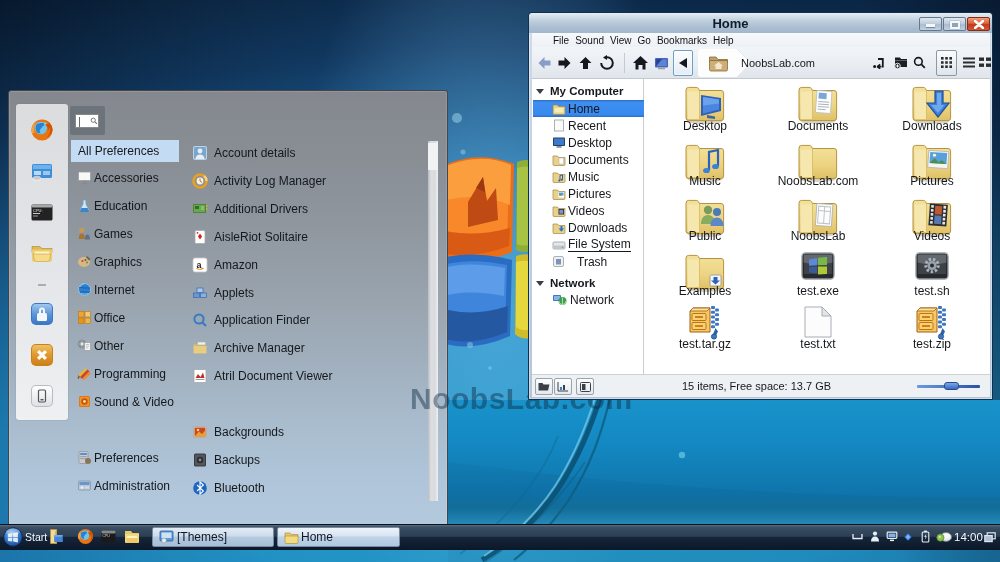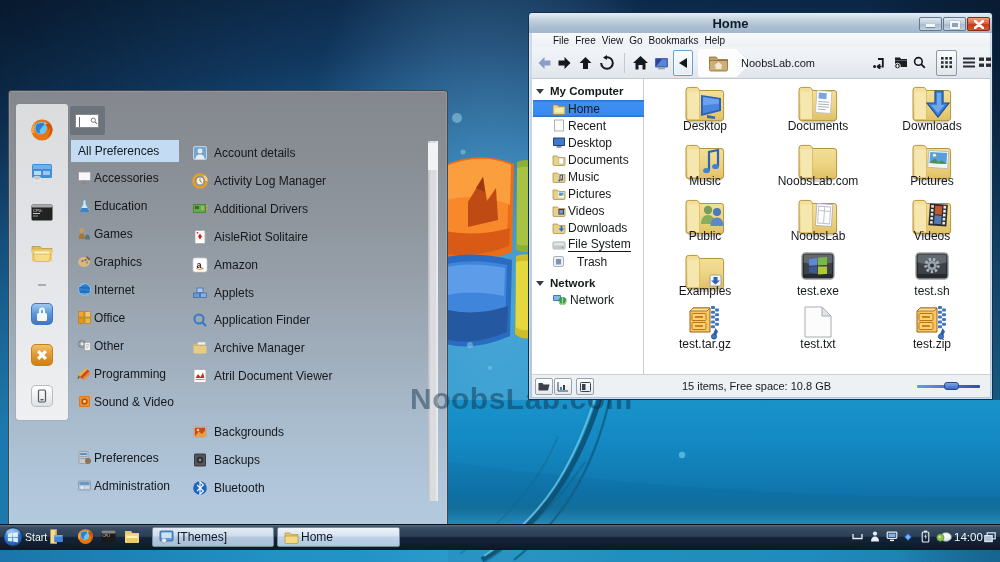--- a/index.html
+++ b/index.html
@@ -345,21 +345,21 @@
       <div class="abs" style="left:6px;top:3px;width:10px;height:8px;border:2px solid #f4f7fa;box-shadow:0 0 1px rgba(40,60,80,.6);background:#8fa3b8"></div>
     </div>
   <div class="abs wbtn" id="wclose" style="left:438px">
       <svg class="abs" style="left:6px;top:2px" width="10" height="9" viewBox="0 0 10 9">
         <path d="M1 1 L9 8 M9 1 L1 8" stroke="#fff" stroke-width="2.4" stroke-linecap="round"></path>
       </svg>
     </div>
   <div class="abs" id="winbody">
     <div class="abs" id="menubar">
         <span>File</span>
-        <span>Free</span>
+        <span>Sound</span>
         <span>View</span>
         <span>Go</span>
         <span>Bookmarks</span>
         <span>Help</span>
       </div>
     <div class="abs" id="toolbar">
       <svg class="abs" style="left:5px;top:9px" width="15" height="14" viewBox="0 0 15 14">
           <path d="M7.5 1 L1.5 7 L7.5 13 V9.5 H13.5 V4.5 H7.5z" fill="#8a9cc8"></path>
         </svg>
       <svg class="abs" style="left:25px;top:9px" width="15" height="14" viewBox="0 0 15 14">
@@ -723,21 +723,21 @@
       <svg class="abs" style="left:25px;top:6px" width="12" height="11" viewBox="0 0 12 11">
           <path d="M1 1 v9 h10" stroke="#3a4048" stroke-width="1" fill="none"></path>
           <rect x="3" y="6" width="2" height="3" fill="#3a80c8"></rect>
           <rect x="6" y="4" width="2" height="5" fill="#3a4048"></rect>
         </svg>
       <div class="abs" style="left:44px;top:3px;width:18px;height:17px;border:1px solid #9aa4ae;border-radius:2px;background:linear-gradient(#fcfdfe,#e4e9ee)"></div>
       <svg class="abs" style="left:48px;top:7px" width="11" height="10" viewBox="0 0 11 10">
           <rect x="0.5" y="0.5" width="10" height="9" rx="1" fill="none" stroke="#3a4048" stroke-width="1"></rect>
           <rect x="2" y="2" width="3.5" height="6" fill="#3a4048"></rect>
         </svg>
-      <div class="abs" style="left:0;top:4.5px;width:449px;text-align:center;font-size:11px">15 items, Free space: 10.8 GB</div>
+      <div class="abs" style="left:0;top:4.5px;width:449px;text-align:center;font-size:11px">15 items, Free space: 13.7 GB</div>
       <div class="abs" style="left:385px;top:10px;width:63px;height:3px;background:linear-gradient(90deg,#6a9ae0,#2a50a8);border-radius:1px"></div>
       <div class="abs" style="left:412px;top:7px;width:15px;height:8px;background:linear-gradient(180deg,#7aa8e8,#3a68c0);border:1px solid #2a4a90;border-radius:3px"></div>
     </div>
   </div>
 </div>
 
 <div class="abs" id="taskbar">
   <svg class="abs" style="left:3px;top:2px" width="20" height="20" viewBox="0 0 20 20">
       <defs>
         <radialGradient id="orb" cx=".42" cy=".32" r=".95">

